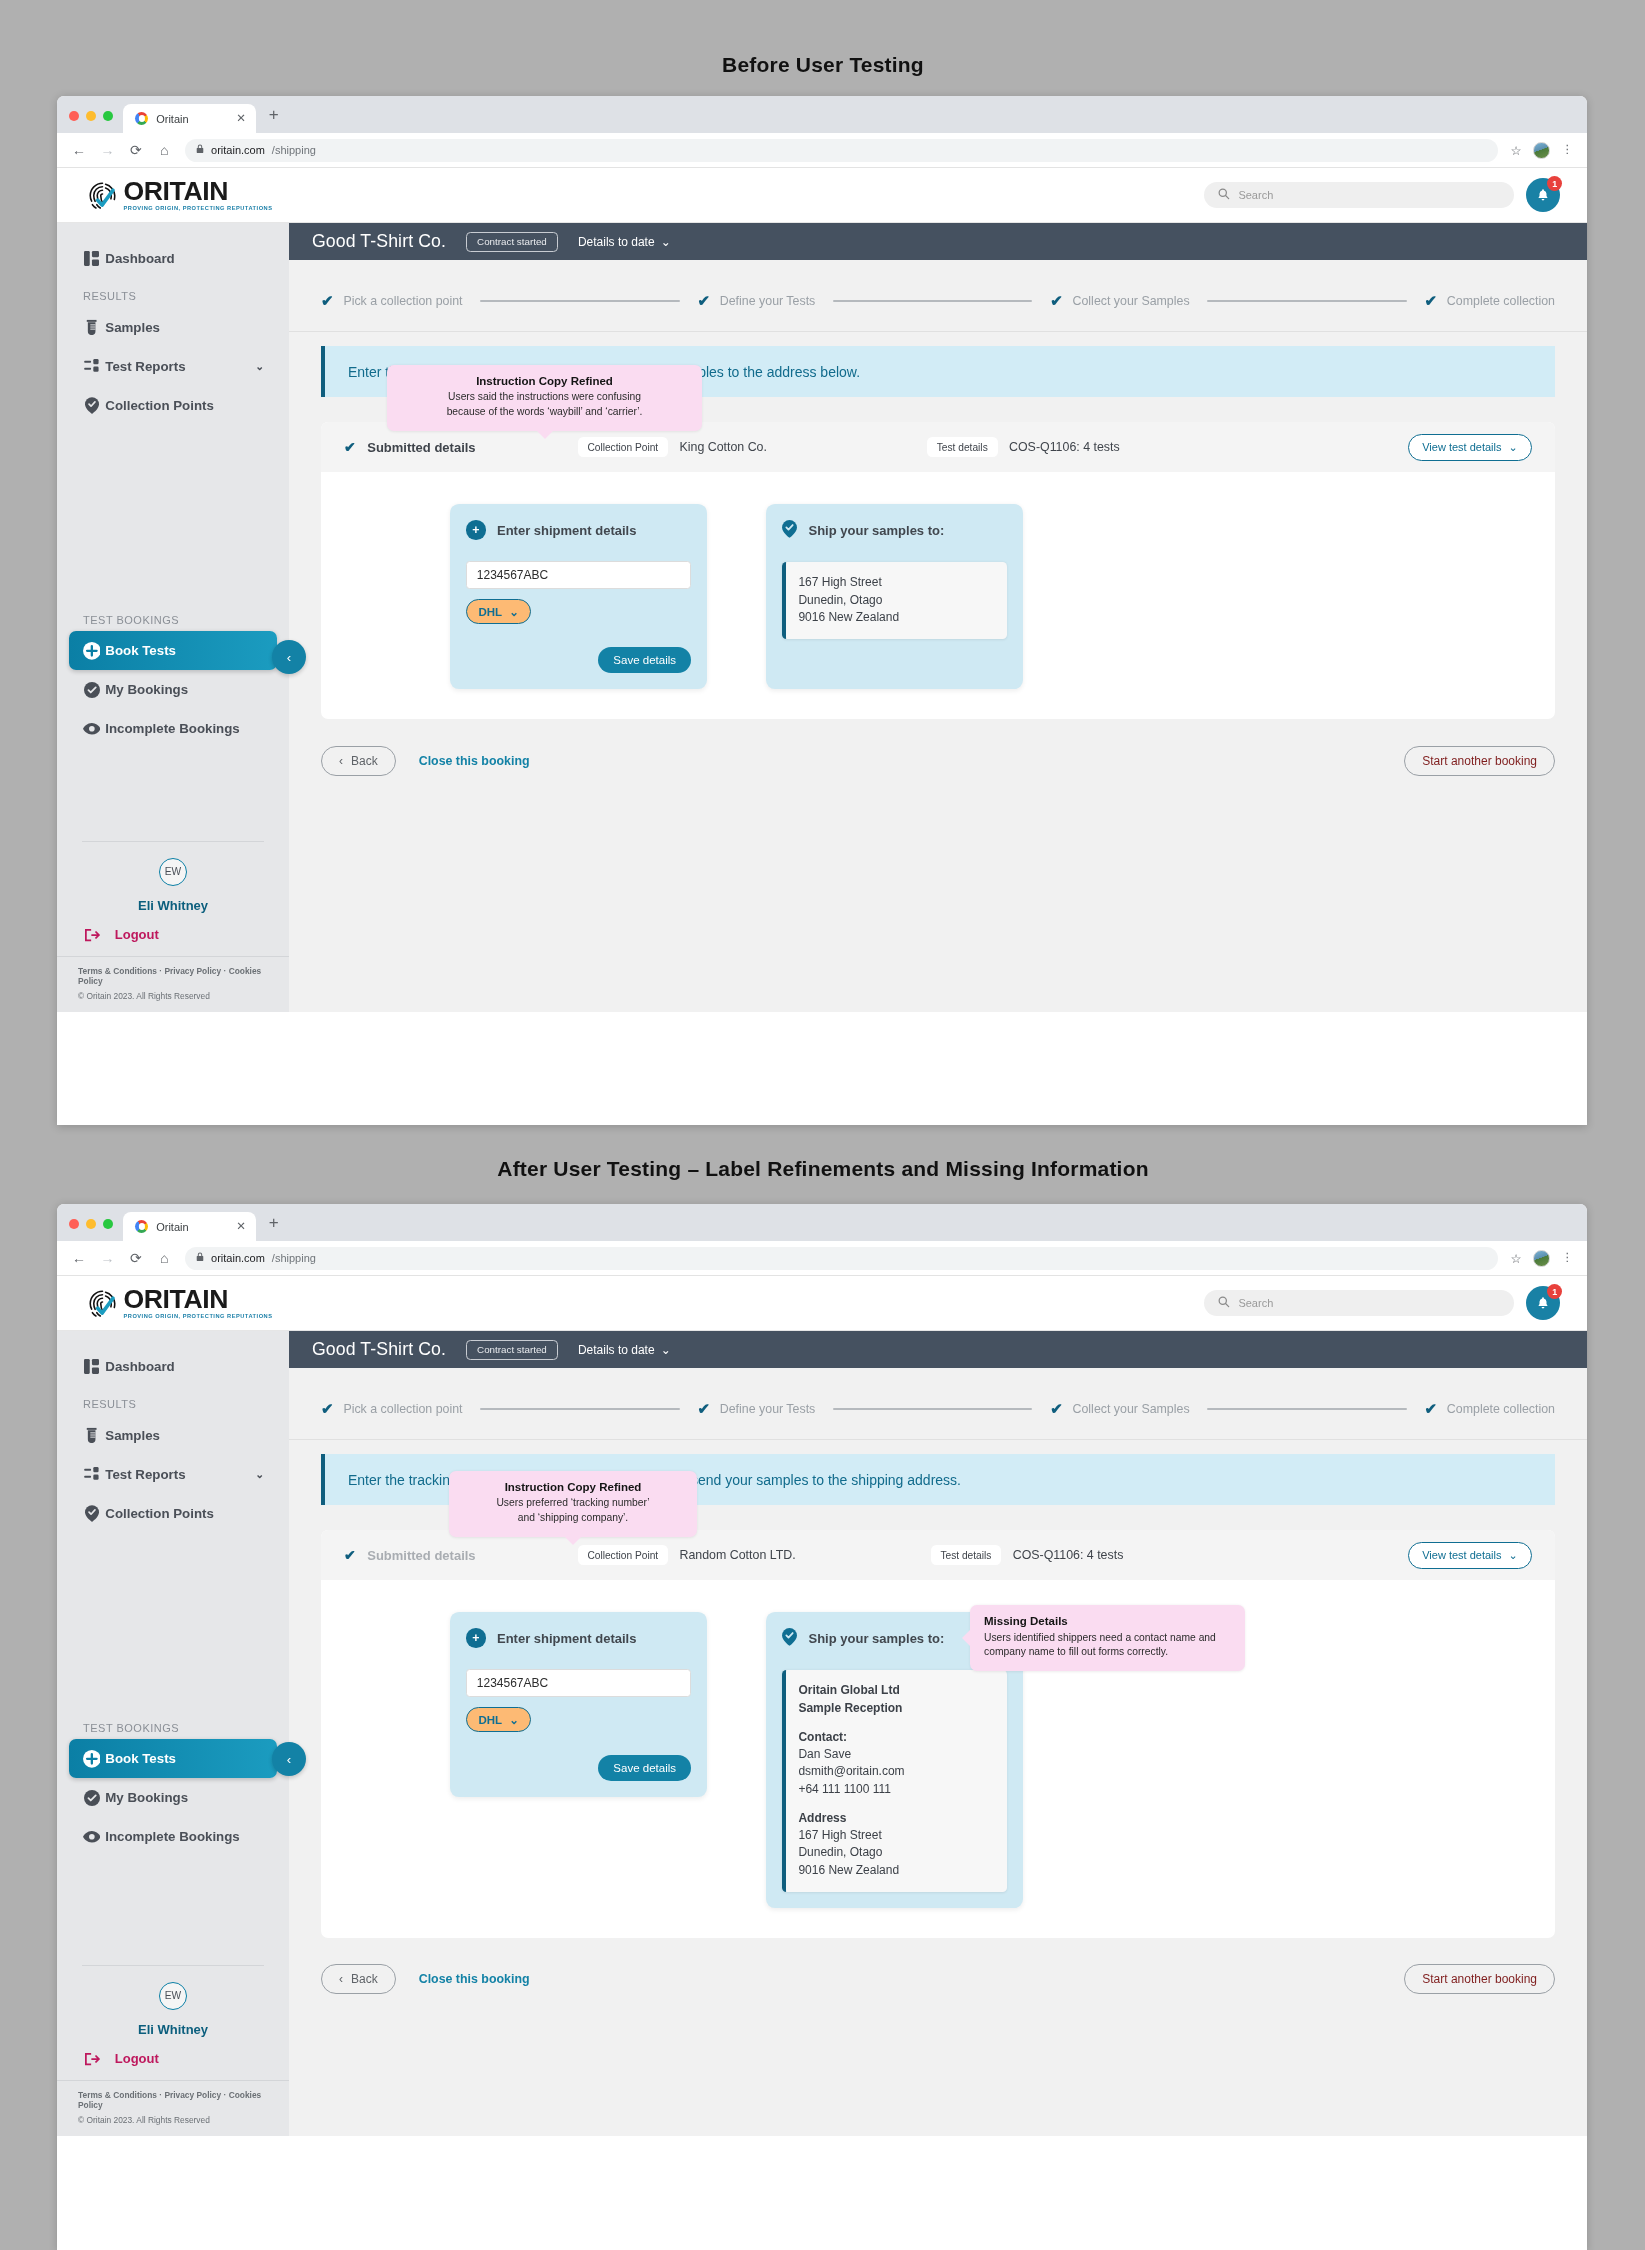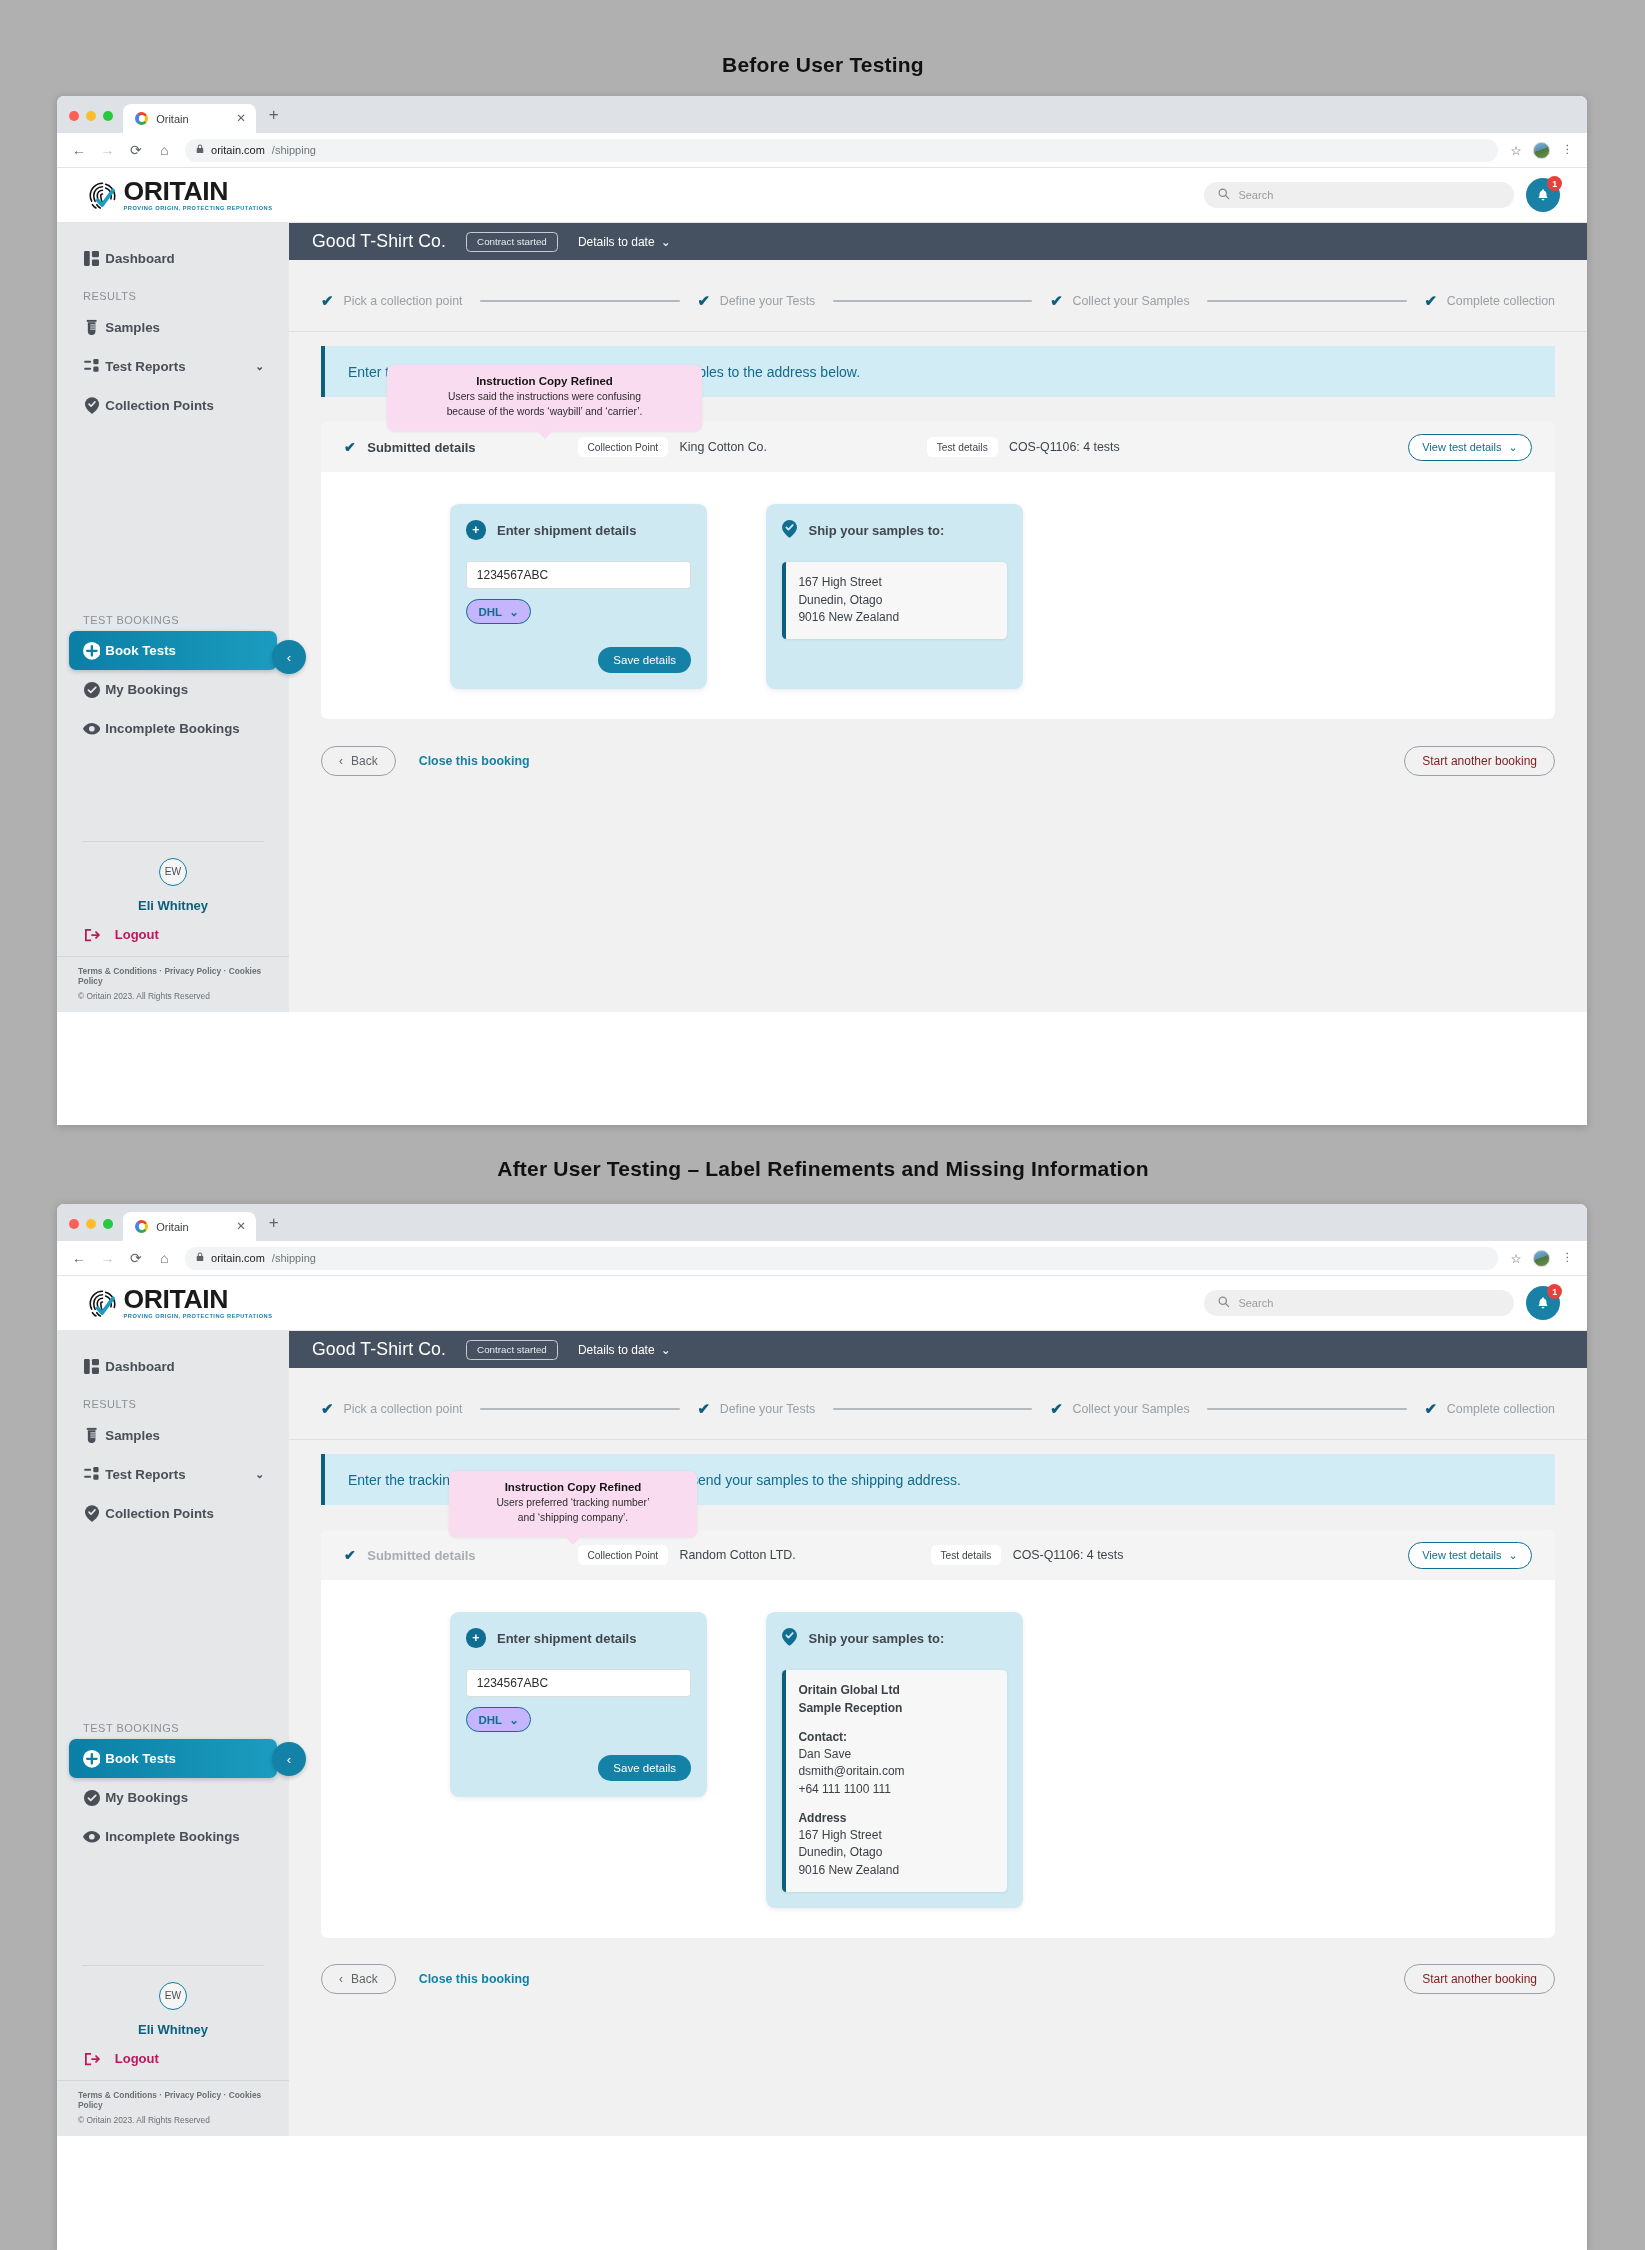--- a/index.html
+++ b/index.html
@@ -234,21 +234,21 @@
   .pin-icon { color: #0f6e92; font-size: 17px; line-height: 1; flex: none; }
 
   .shipment-panel { width: 257px; display: flex; flex-direction: column; }
   .text-input {
     background: #fff; border: 0.9px solid #dcdcdc; border-radius: 3.5px;
     height: 28px; display: flex; align-items: center; padding: 0 9.8px;
     font-size: 12px; color: #2d2d2d;
   }
   .select-pill {
     margin-top: 10.6px; align-self: flex-start;
-    border: 1.4px solid #0f6e92; border-radius: 13.3px; background: #c4b5fd;
+    border: 1.4px solid #0f6e92; border-radius: 13.3px; background: #fdba74;
     color: #0f6e92; font-size: 11.5px; font-weight: 600;
     padding: 4.4px 11.5px; display: flex; align-items: center; gap: 7px;
   }
   .save-btn {
     margin-top: 23px; align-self: flex-end; background: #1382a6; color: #fff;
     border-radius: 14px; font-size: 11.5px; padding: 7px 15px; font-weight: 500;
   }
 
   .ship-panel { width: 257px; }
   .addr-box {
@@ -846,20 +846,24 @@
                     <div>dsmith@oritain.com</div>
                     <div>+64 111 1100 111</div>
                     <div class="addr-gap"></div>
                     <div class="addr-strong">Address</div>
                     <div>167 High Street</div>
                     <div>Dunedin, Otago</div>
                     <div>9016 New Zealand</div>
                   </div>
                 </div>
 
+                <div class="callout right-tail left-align" style="position:absolute; left:649px; top:25px; width:275px;">
+                  <div class="callout-title">Missing Details</div>
+                  <div class="callout-body">Users identified shippers need a contact name and company name to fill out forms correctly.</div>
+                </div>
               </div>
             </div>
 
             <div class="footer-row">
               <span class="back-btn">
                 <span>‹</span>
                 <span>Back</span>
               </span>
               <span class="close-link">Close this booking</span>
               <span class="start-btn">Start another booking</span>

